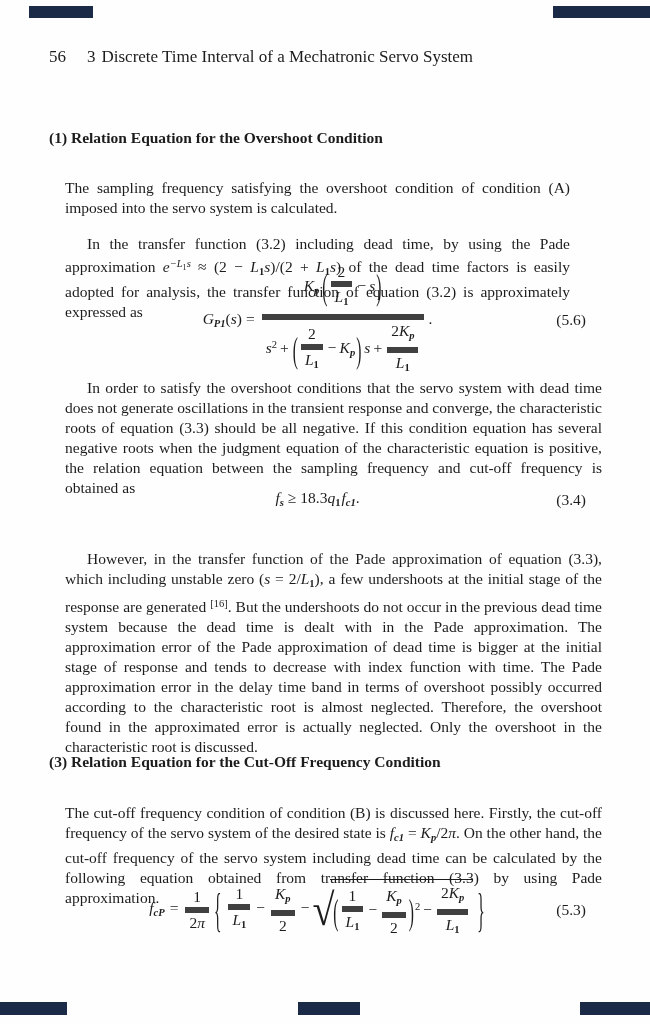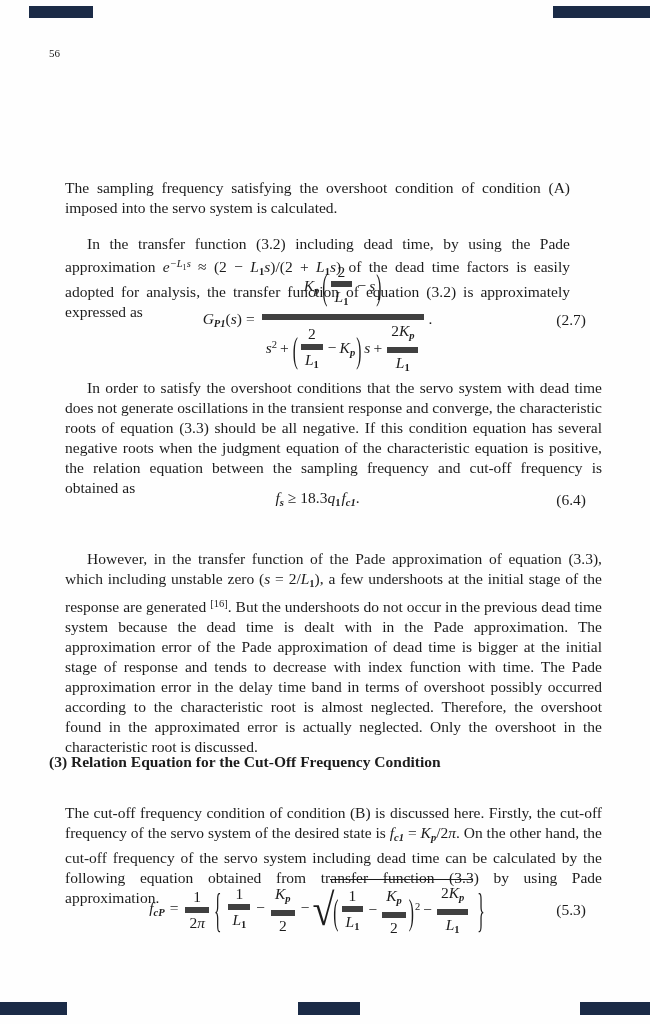--- a/index.html
+++ b/index.html
@@ -10,21 +10,21 @@
   
   .scanbar{position:absolute;}
   .bar-tl{left:29px;top:6px;width:64px;height:12px;}
   .bar-tr{left:553px;top:6px;width:97px;height:12px;}
   .bar-bl{left:0;top:1002px;width:67px;height:13px;}
   .bar-bm{left:298px;top:1002px;width:62px;height:13px;}
   .bar-br{left:580px;top:1002px;width:70px;height:13px;}
 
   .abs{position:absolute;left:49px;width:537px;}
 
-  .running-head{top:47px;display:flex;align-items:baseline;font-size:11px;}
+  .running-head{top:47px;display:flex;align-items:baseline;font-size:17px;}
   .running-head .pn{margin-right:21px;}
   .running-head .chapnum{margin-right:6px;}
 
   .sec{top:80px;margin:0;font-size:16.5px;font-weight:bold;line-height:20px;}
   .sub{margin:0;font-size:15.5px;font-weight:bold;line-height:20px;}
   .sub1{top:128px;}
   .sub2{top:752px;}
 
   .para{margin:16px;font-size:15.5px;line-height:20px;text-align:justify;}
   .indent{text-indent:22px;}
@@ -60,39 +60,43 @@
 <div class="page">
 
   <div class="scanbar bar-tl" style="background: rgb(27, 43, 71);"></div>
   <div class="scanbar bar-tr" style="background: rgb(27, 43, 71);"></div>
   <div class="scanbar bar-bl" style="background: rgb(27, 43, 71);"></div>
   <div class="scanbar bar-bm" style="background: rgb(27, 43, 71);"></div>
   <div class="scanbar bar-br" style="background: rgb(27, 43, 71);"></div>
 
   <header class="abs running-head">
     <span class="pn">56</span>
+    <span class="chap">
+      <span class="chapnum">3</span><span>Discrete Time Interval of a Mechatronic Servo System</span>
+    </span>
   </header>
 
 
+  <h3 class="abs sub sub1">(1) Relation Equation for the Overshoot Condition</h3>
 
   <div class="abs b1">
     <p class="para"><span class="seg ">The sampling frequency satisfying the overshoot condition of condition (A) imposed into the servo system is calculated.</span></p>
     <p class="para indent"><span class="seg ">In the transfer function (3.2) including dead time, by using the Pade approximation </span><span class="seg i">e</span><span class="seg sup i">−L</span><span class="seg ss">1</span><span class="seg sup i">s</span><span class="seg "> ≈ (2 − </span><span class="seg i">L</span><span class="seg sub">1</span><span class="seg i">s</span><span class="seg ">)/(2 + </span><span class="seg i">L</span><span class="seg sub">1</span><span class="seg i">s</span><span class="seg ">) of the dead time factors is easily adopted for analysis, the transfer function of equation (3.2) is approximately expressed as</span></p>
   </div>
 
   <div class="eqrow r33">
     <span class="eqbody"><span class="seg i">G</span><span class="seg sub i">P1</span><span class="seg ">(</span><span class="seg i">s</span><span class="seg ">)</span><span class="hsp" style="width: 4px;"></span><span class="seg ">=</span><span class="hsp" style="width: 5px;"></span><span class="frac"><span class="fn"><span class="seg i">K</span><span class="seg sub i">p</span><span class="hsp" style="width: 2px;"></span><span class="big" style="transform: scaleY(2.3);">(</span><span class="frac"><span class="fn"><span class="seg ">2</span></span><span class="fd"><span class="seg i">L</span><span class="seg sub">1</span></span></span><span class="hsp" style="width: 3px;"></span><span class="seg ">−</span><span class="hsp" style="width: 3px;"></span><span class="seg i">s</span><span class="big" style="transform: scaleY(2.3);">)</span></span><span class="fd"><span class="seg i">s</span><span class="seg sup">2</span><span class="hsp" style="width: 3px;"></span><span class="seg ">+</span><span class="hsp" style="width: 3px;"></span><span class="big" style="transform: scaleY(2.3);">(</span><span class="frac"><span class="fn"><span class="seg ">2</span></span><span class="fd"><span class="seg i">L</span><span class="seg sub">1</span></span></span><span class="hsp" style="width: 3px;"></span><span class="seg ">−</span><span class="hsp" style="width: 3px;"></span><span class="seg i">K</span><span class="seg sub i">p</span><span class="big" style="transform: scaleY(2.3);">)</span><span class="hsp" style="width: 2px;"></span><span class="seg i">s</span><span class="hsp" style="width: 3px;"></span><span class="seg ">+</span><span class="hsp" style="width: 3px;"></span><span class="frac"><span class="fn"><span class="seg ">2</span><span class="seg i">K</span><span class="seg sub i">p</span></span><span class="fd"><span class="seg i">L</span><span class="seg sub">1</span></span></span></span></span><span class="hsp" style="width: 2px;"></span><span class="seg ">.</span></span>
-    <span class="eqno">(2.7)</span>
+    <span class="eqno">(5.6)</span>
   </div>
 
   <p class="abs para indent p3"><span class="seg ">In order to satisfy the overshoot conditions that the servo system with dead time does not generate oscillations in the transient response and converge, the characteristic roots of equation (3.3) should be all negative. If this condition equation has several negative roots when the judgment equation of the characteristic equation is positive, the relation equation between the sampling frequency and cut-off frequency is obtained as</span></p>
 
   <div class="eqrow r34">
     <span class="eqbody"><span class="seg i">f</span><span class="seg sub i">s</span><span class="hsp" style="width: 4px;"></span><span class="seg ">≥</span><span class="hsp" style="width: 4px;"></span><span class="seg ">18.3</span><span class="seg i">q</span><span class="seg sub">1</span><span class="hsp" style="width: 1px;"></span><span class="seg i">f</span><span class="seg sub i">c1</span><span class="seg ">.</span></span>
-    <span class="eqno">(6.4)</span>
+    <span class="eqno">(3.4)</span>
   </div>
 
   <p class="abs para indent p4"><span class="seg ">However, in the transfer function of the Pade approximation of equation (3.3), which including unstable zero (</span><span class="seg i">s</span><span class="seg "> = 2/</span><span class="seg i">L</span><span class="seg sub">1</span><span class="seg ">), a few undershoots at the initial stage of the response are generated </span><span class="seg sup">[16]</span><span class="seg ">. But the undershoots do not occur in the previous dead time system because the dead time is dealt with in the Pade approximation. The approximation error of the Pade approximation of dead time is bigger at the initial stage of response and tends to decrease with index function with time. The Pade approximation error in the delay time band in terms of overshoot possibly occurred according to the characteristic root is almost neglected. Therefore, the overshoot found in the approximated error is actually neglected. Only the overshoot in the characteristic root is discussed.</span></p>
 
   <h3 class="abs sub sub2">(3) Relation Equation for the Cut-Off Frequency Condition</h3>
 
   <p class="abs para p5"><span class="seg ">The cut-off frequency condition of condition (B) is discussed here. Firstly, the cut-off frequency of the servo system of the desired state is </span><span class="seg i">f</span><span class="seg sub i">c1</span><span class="seg "> = </span><span class="seg i">K</span><span class="seg sub i">p</span><span class="seg ">/2</span><span class="seg i">π</span><span class="seg ">. On the other hand, the cut-off frequency of the servo system including dead time can be calculated by the following equation obtained from transfer function (3.3) by using Pade approximation.</span></p>
 
   <div class="eqrow r35">
     <span class="eqbody"><span class="seg i">f</span><span class="seg sub i">cP</span><span class="hsp" style="width: 5px;"></span><span class="seg ">=</span><span class="hsp" style="width: 5px;"></span><span class="frac"><span class="fn"><span class="seg ">1</span></span><span class="fd"><span class="seg ">2</span><span class="seg i">π</span></span></span><span class="hsp" style="width: 2px;"></span><span class="big" style="transform: scaleY(3);">{</span><span class="hsp" style="width: 4px;"></span><span class="frac"><span class="fn"><span class="seg ">1</span></span><span class="fd"><span class="seg i">L</span><span class="seg sub">1</span></span></span><span class="hsp" style="width: 4px;"></span><span class="seg ">−</span><span class="hsp" style="width: 4px;"></span><span class="frac"><span class="fn"><span class="seg i">K</span><span class="seg sub i">p</span></span><span class="fd"><span class="seg ">2</span></span></span><span class="hsp" style="width: 4px;"></span><span class="seg ">−</span><span class="hsp" style="width: 3px;"></span><span class="sqrt"><span class="rad">√</span><span class="rnd"><span class="big" style="transform: scaleY(2.3);">(</span><span class="frac"><span class="fn"><span class="seg ">1</span></span><span class="fd"><span class="seg i">L</span><span class="seg sub">1</span></span></span><span class="hsp" style="width: 3px;"></span><span class="seg ">−</span><span class="hsp" style="width: 3px;"></span><span class="frac"><span class="fn"><span class="seg i">K</span><span class="seg sub i">p</span></span><span class="fd"><span class="seg ">2</span></span></span><span class="big" style="transform: scaleY(2.3);">)</span><span class="seg sup">2</span><span class="hsp" style="width: 3px;"></span><span class="seg ">−</span><span class="hsp" style="width: 3px;"></span><span class="frac"><span class="fn"><span class="seg ">2</span><span class="seg i">K</span><span class="seg sub i">p</span></span><span class="fd"><span class="seg i">L</span><span class="seg sub">1</span></span></span></span></span><span class="hsp" style="width: 3px;"></span><span class="big" style="transform: scaleY(3);">}</span></span>

